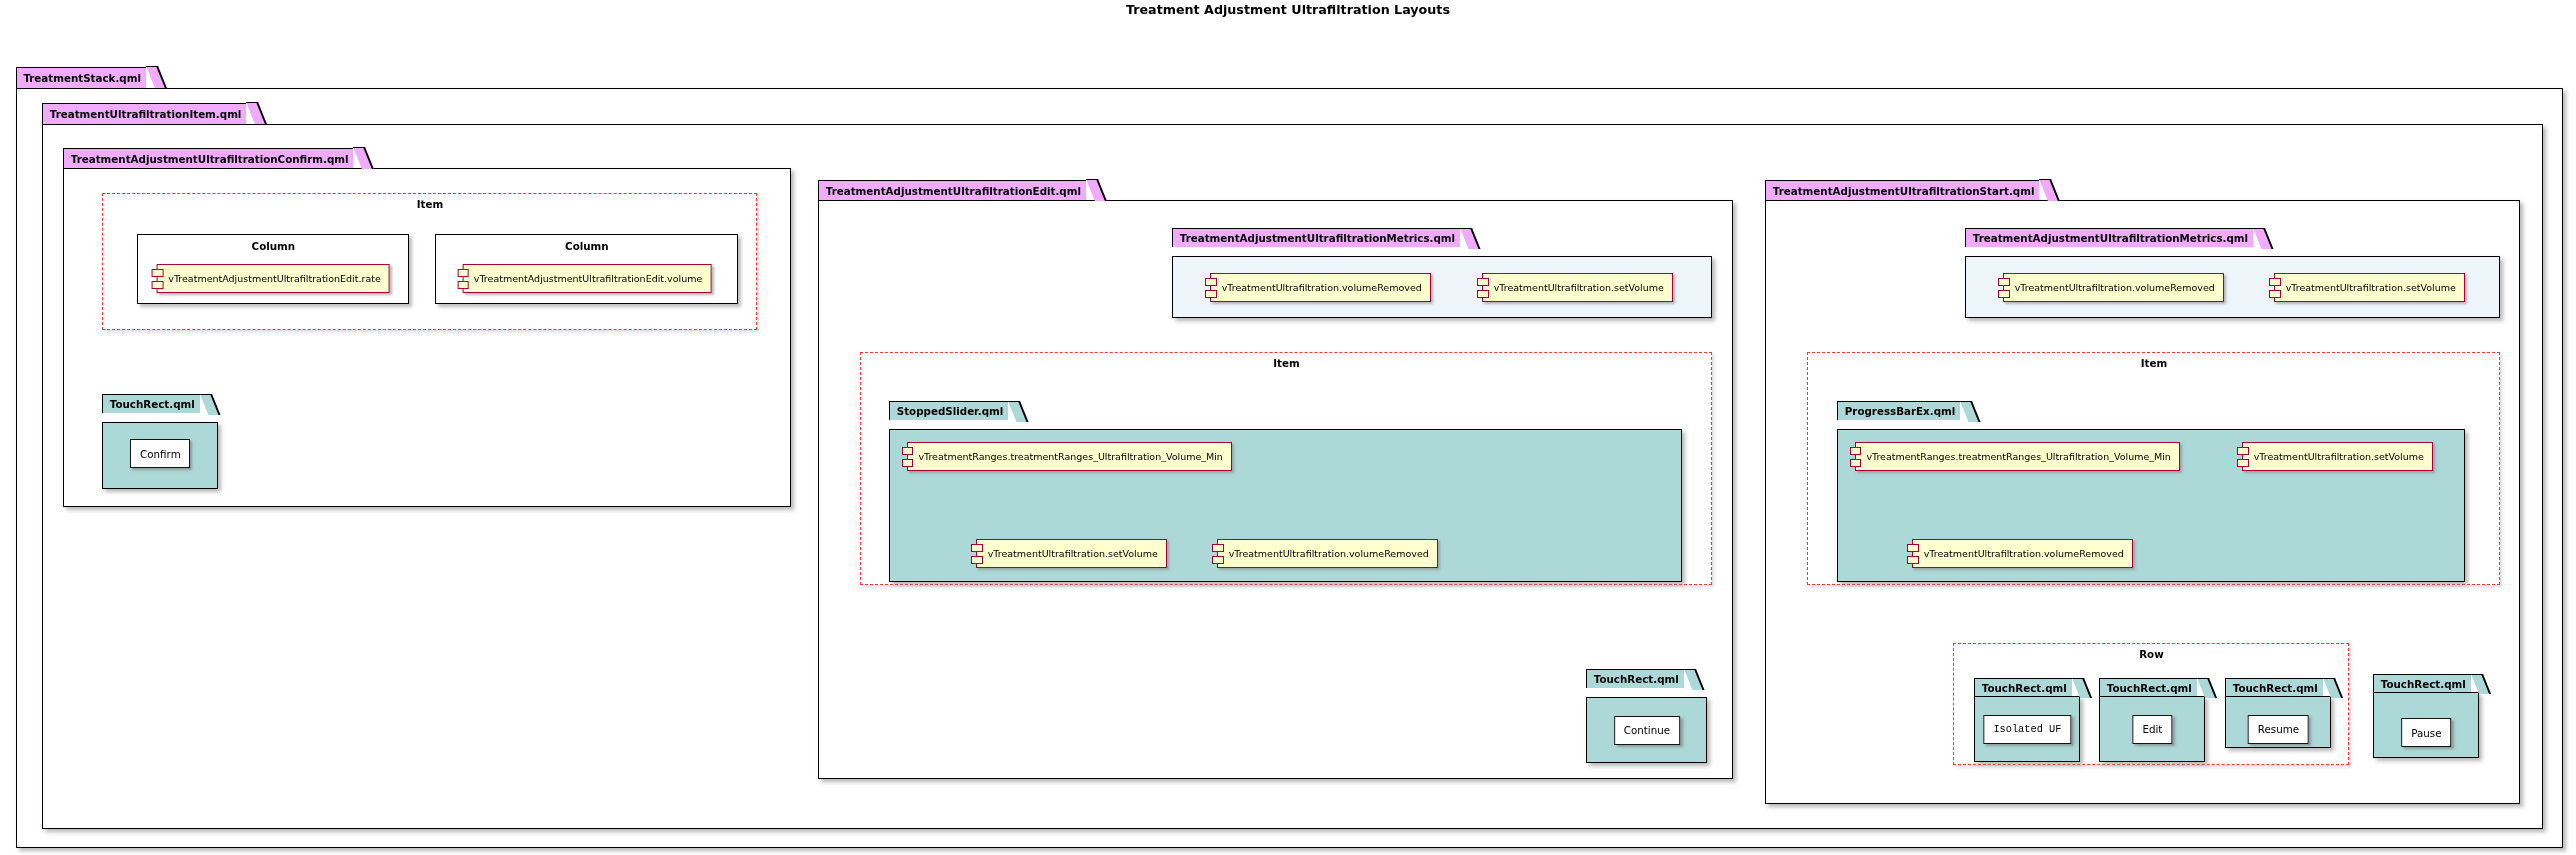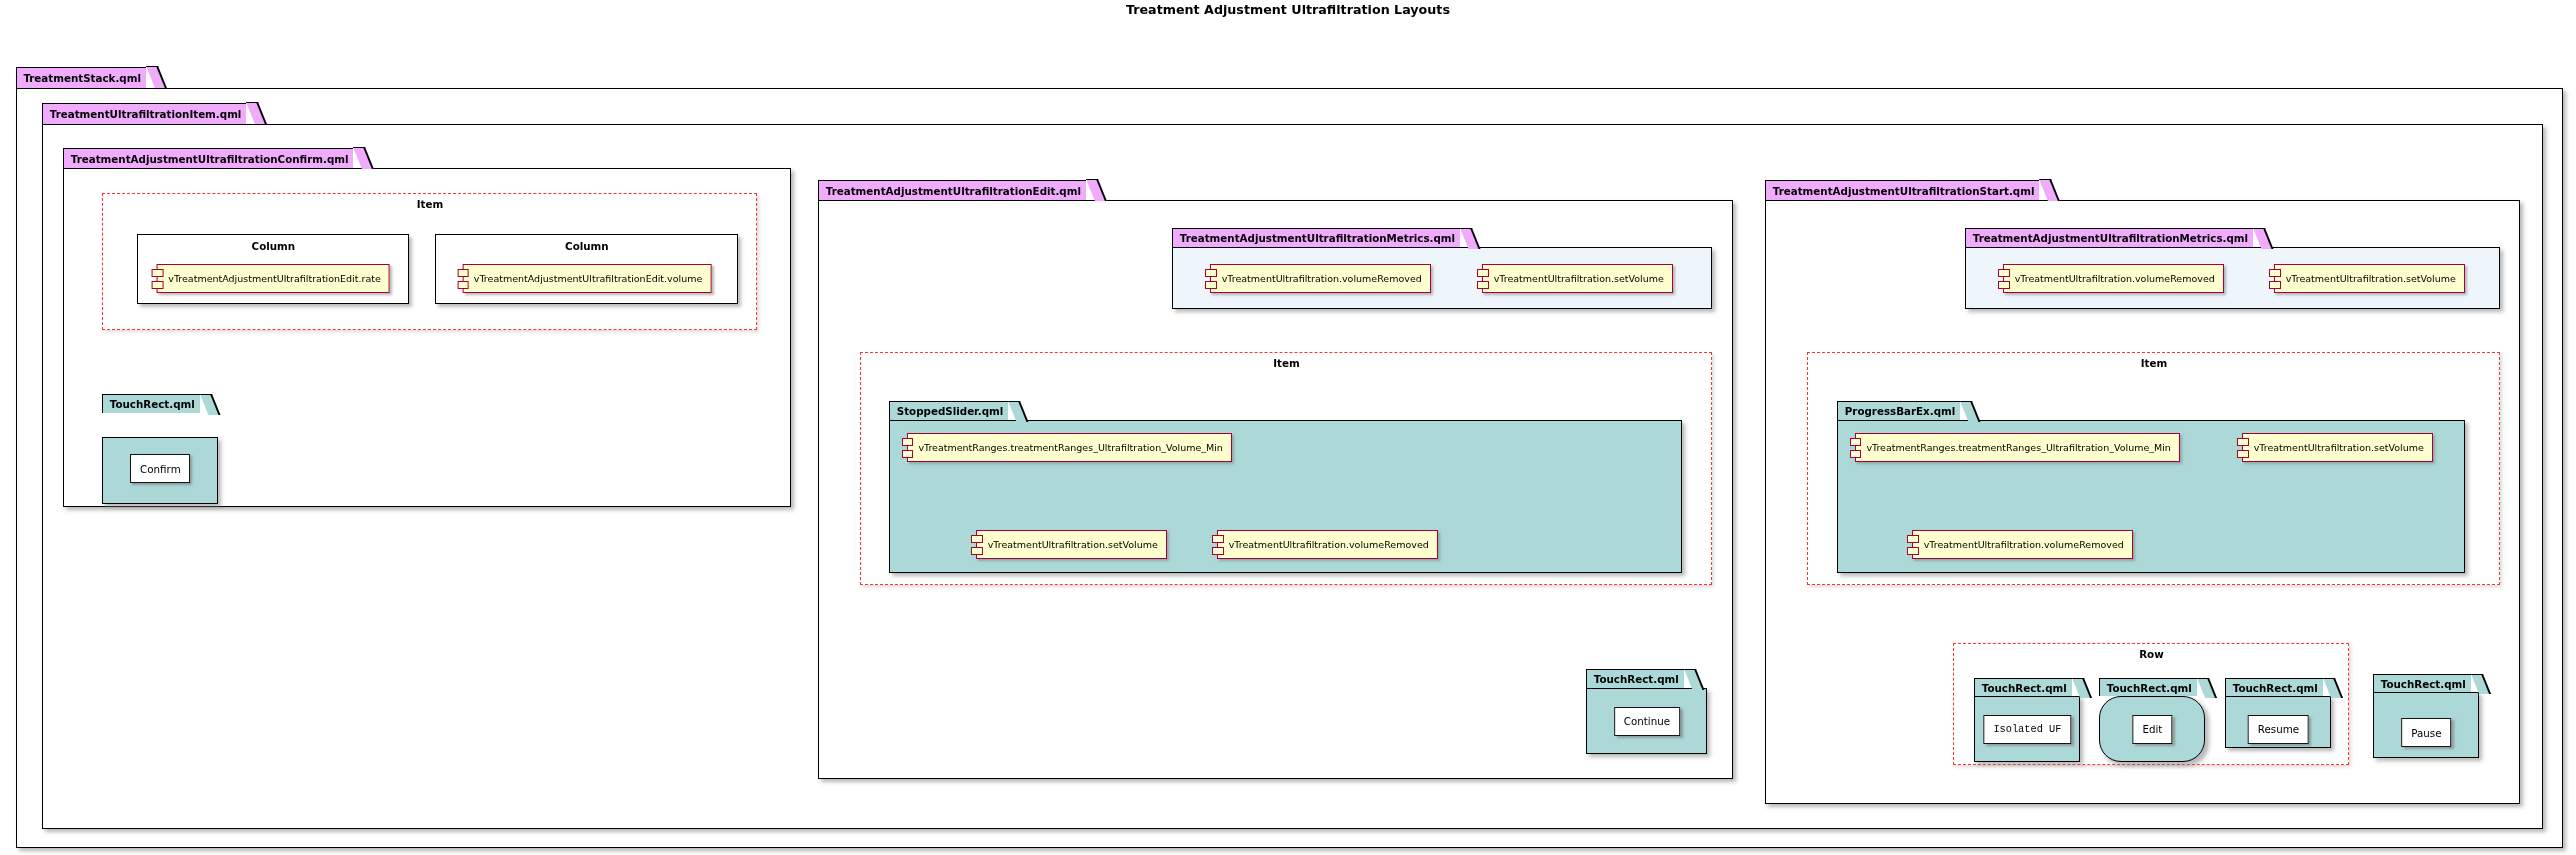--- a/index.html
+++ b/index.html
@@ -15,21 +15,21 @@
   .ptab { position:absolute; top:0; left:0; height:20.7px; display:inline-flex; align-items:center;
           background:#f0abfc; border:1.6px solid #000; border-right:none; border-bottom:none;
           padding:0 4.8px 0 6.4px; font-weight:bold; font-size:10.3px; white-space:nowrap; z-index:3; }
   .ptab::after { content:""; position:absolute; top:-1.6px; left:100%; width:10.3px;
           height:calc(100% + 1.6px); background:inherit; border-top:1.6px solid #000;
           border-right:2px solid #000; transform:skewX(22deg); transform-origin:0 0; }
   .pbody { position:absolute; left:0; width:100%; border:1.6px solid #000; background:#fff;
           box-shadow:3.2px 3.2px 4px rgba(125,125,125,0.55); }
   .tab26 > .pbody { top:20.7px; }
   .sm .ptab { height:19px; }
-  .sm > .pbody { top:19px; }
+  .sm > .pbody { top:28px; }
   .xs .ptab { height:18px; }
   .xs > .pbody { top:18px; }
   .teal .ptab, .teal > .pbody { background:var(--teal); }
   .metrics > .pbody { background:var(--metrics); }
 
   
   .dashed { position:absolute; border:1.6px dashed var(--red); box-shadow:2.4px 2.4px 3.2px rgba(140,140,140,0.3); }
   .glabel { position:absolute; top:4px; left:0; right:0; text-align:center;
             font-weight:bold; font-size:10.3px; }
 
@@ -85,21 +85,21 @@
                 </div>
 
                 <div class="colbox" style="left:332px; top:40px; width:303px; height:70px;">
                   <div class="glabel" style="top:4.8px;">Column</div>
                   <div class="comp ctr" style="top:29px;">vTreatmentAdjustmentUltrafiltrationEdit.volume</div>
                 </div>
               </div>
 
               <div class="pkg teal sm" style="left:38px; top:225px; width:116px;">
                 <div class="ptab">TouchRect.qml</div>
-                <div class="pbody" style="height:67px;margin-top:24px;">
+                <div class="pbody" style="height:67px;">
                   <div class="btn" style="top:16px;">Confirm</div>
                 </div>
               </div>
 
             </div>
           </div>
 
           <div class="pkg tab26" style="left:775px; top:55px; width:915px;">
             <div class="ptab">TreatmentAdjustmentUltrafiltrationEdit.qml</div>
             <div class="pbody" style="height:579px;">
@@ -165,21 +165,21 @@
 
                 <div class="pkg teal xs" style="left:20px; top:34px; width:106px;">
                   <div class="ptab">TouchRect.qml</div>
                   <div class="pbody" style="height:66px;">
                     <div class="btn" style="top:17.5px;font-family:Liberation Mono, monospace;">Isolated UF</div>
                   </div>
                 </div>
 
                 <div class="pkg teal xs" style="left:145px; top:34px; width:106px;">
                   <div class="ptab">TouchRect.qml</div>
-                  <div class="pbody" style="height:66px;border-radius:22px;">
+                  <div class="pbody" style="height:66px;">
                     <div class="btn" style="top:17.5px;">Edit</div>
                   </div>
                 </div>
 
                 <div class="pkg teal xs" style="left:271px; top:34px; width:106px;">
                   <div class="ptab">TouchRect.qml</div>
                   <div class="pbody" style="height:52px;">
                     <div class="btn" style="top:17.5px;">Resume</div>
                   </div>
                 </div>

